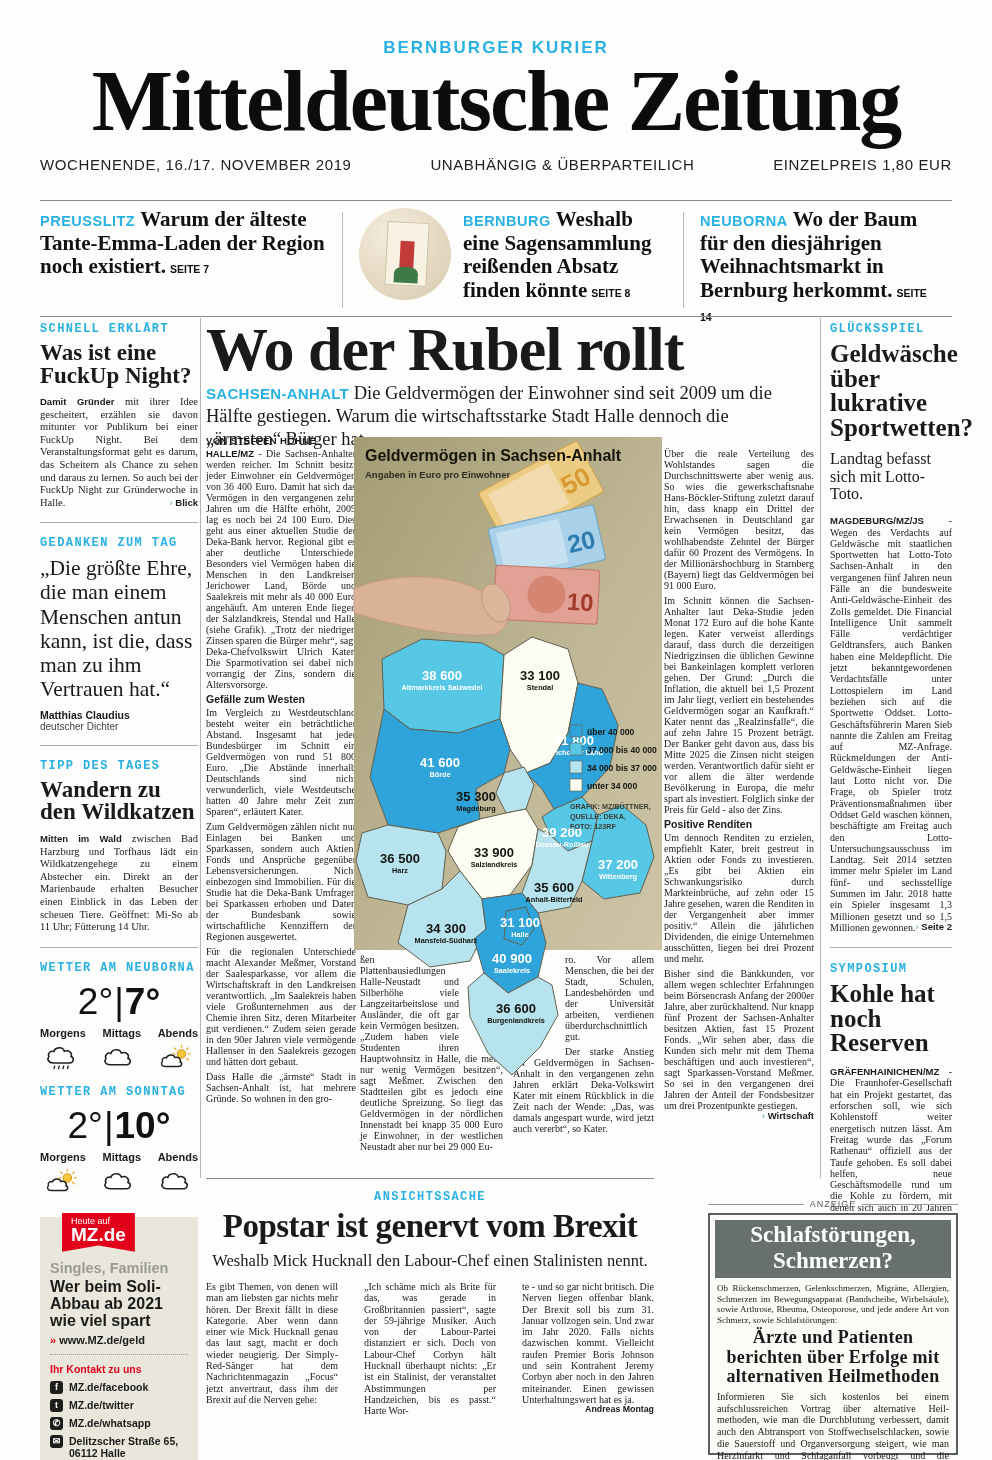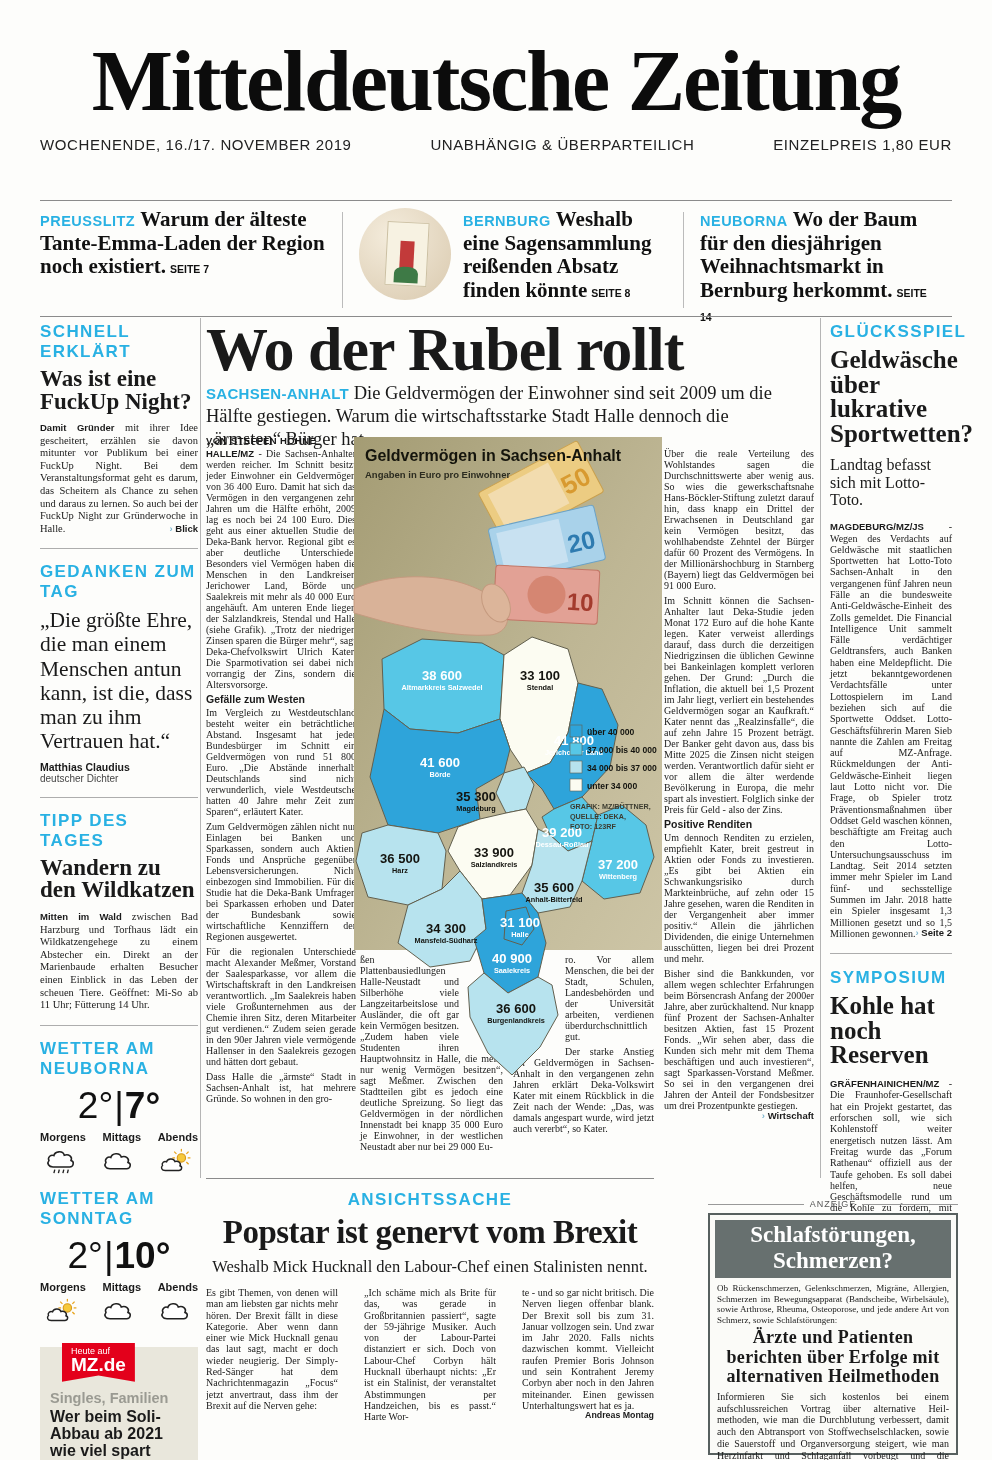--- a/index.html
+++ b/index.html
@@ -28,21 +28,21 @@
            background:radial-gradient(circle at 35% 30%, #f4ecdc, #d9c9ae); position:relative; overflow:hidden; }
   .t-book { position:absolute; left:27px; top:14px; width:42px; height:64px; background:#f7f2e2;
             border:1px solid #cbbfa2; transform:rotate(3deg); }
   .t-tower { position:absolute; left:13px; top:18px; width:14px; height:30px; background:#c23a3a; }
   .t-tower:before { content:""; position:absolute; left:-5px; top:26px; width:24px; height:16px; background:#3e7a46; border-radius:40% 40% 0 0;}
   
   .content { position:absolute; top:318px; left:0; width:992px; height:1142px; }
   .vrule { position:absolute; width:1px; background:#b5b5b5; }
   
   .leftcol { position:absolute; left:40px; top:4px; width:158px; }
-  .kick { font-family:Liberation Sans, sans-serif; font-weight:bold; font-size:17px;
+  .kick { font-family:Liberation Mono, monospace; font-weight:bold; font-size:12px;
           letter-spacing:1.4px; color:#29b1e3; margin-bottom:6px; }
   .s-title { font-size:23px; line-height:.98; font-weight:bold; margin-bottom:9px; }
   .s-body { font-size:10.5px; line-height:1.2; text-align:justify; }
   .lead-sans { font-family:"Liberation Sans",sans-serif; font-size:9.5px; }
   .jump { float:right; font-family:"Liberation Sans",sans-serif; font-weight:bold; font-size:9.5px; }
   .jump:before { content:"› "; color:#7fb7cf; }
   .divider { border:0; border-top:1px solid #adadad; margin:13px 0; }
   .quote { font-size:21.5px; line-height:1.12; }
   .q-author { font-family:"Liberation Sans",sans-serif; font-weight:bold; font-size:10.5px; margin-top:8px; }
   .q-desc { font-family:"Liberation Sans",sans-serif; font-size:10px; color:#444; }
@@ -118,20 +118,21 @@
   .ad-body { font-size:10px; line-height:1.18; text-align:justify; margin:4px 2px; }
   .ad-date { text-align:center; font-size:25px; font-weight:bold; line-height:1; margin-top:3px;}
   .ad-venue { text-align:center; font-size:22px; font-weight:bold; line-height:1.05; }
 </style>
 </head>
 <body>
 
 <div class="page">
 
   <header class="mast">
+    <div class="mast-kicker">BERNBURGER KURIER</div>
     <div class="mast-title">Mitteldeutsche Zeitung</div>
     <div class="mast-meta">
       <span>WOCHENENDE, 16./17. NOVEMBER 2019</span>
       <span>UNABHÄNGIG &amp; ÜBERPARTEILICH</span>
       <span>EINZELPREIS 1,80 EUR</span>
     </div>
   </header>
   <div class="rule" style="top:200px"></div>
 
   <section class="teasers">

